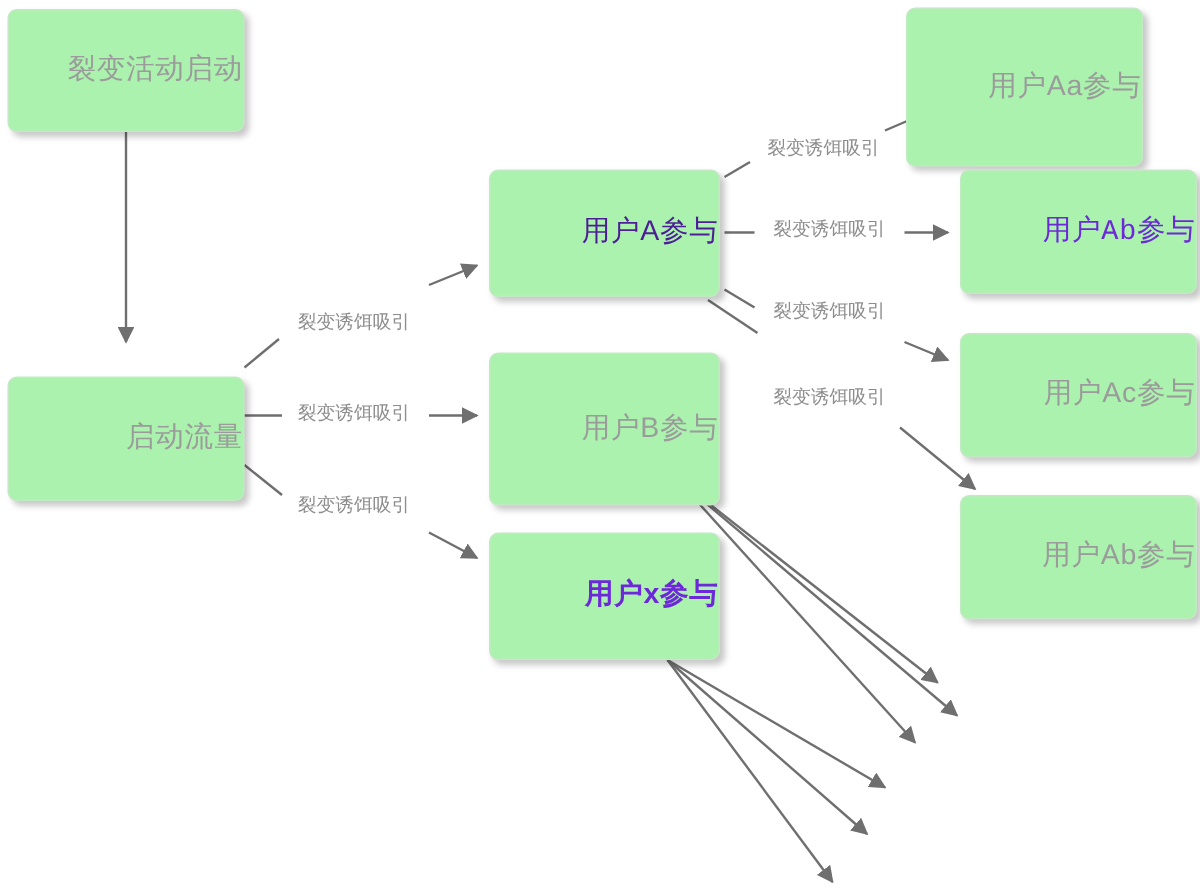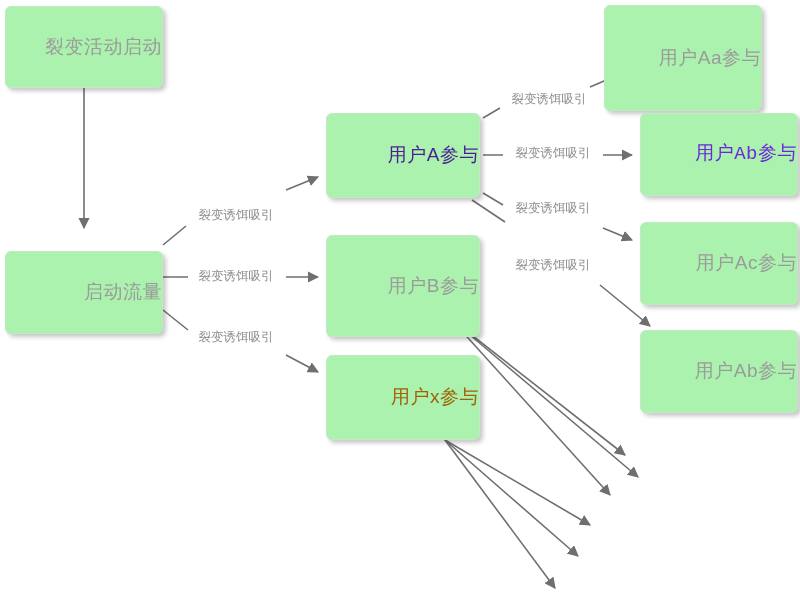--- a/index.html
+++ b/index.html
@@ -86,21 +86,21 @@
       </div>
       <div class="node" style="left: 5px; top: 251px; width: 158px; height: 83px; background: rgb(170, 242, 173); border-color: rgb(195, 232, 196); color: rgb(155, 155, 155);">
         <span>启动流量</span>
       </div>
       <div class="node" style="left: 326px; top: 113px; width: 154px; height: 85px; background: rgb(170, 242, 173); border-color: rgb(195, 232, 196); color: #4c1d95;">
         <span>用户A参与</span>
       </div>
       <div class="node" style="left: 326px; top: 235px; width: 154px; height: 102px; background: rgb(170, 242, 173); border-color: rgb(195, 232, 196); color: rgb(155, 155, 155);">
         <span>用户B参与</span>
       </div>
-      <div class="node" style="left: 326px; top: 355px; width: 154px; height: 85px; background: rgb(170, 242, 173); border-color: rgb(195, 232, 196); color: #a16207;">
+      <div class="node" style="left: 326px; top: 355px; width: 154px; height: 85px; background: rgb(170, 242, 173); border-color: rgb(195, 232, 196); color: #6d28d9; font-weight: bold;">
         <span>用户x参与</span>
       </div>
       <div class="node" style="left: 604px; top: 5px; width: 158px; height: 106px; background: rgb(170, 242, 173); border-color: rgb(195, 232, 196); color: rgb(155, 155, 155);">
         <span>用户Aa参与</span>
       </div>
       <div class="node" style="left: 640px; top: 113px; width: 158px; height: 83px; background: rgb(170, 242, 173); border-color: rgb(195, 232, 196); color: #6d28d9; font-family: Liberation Mono, monospace;">
         <span>用户Ab参与</span>
       </div>
       <div class="node" style="left: 640px; top: 222px; width: 158px; height: 83px; background: rgb(170, 242, 173); border-color: rgb(195, 232, 196); color: rgb(155, 155, 155);">
         <span>用户Ac参与</span>

